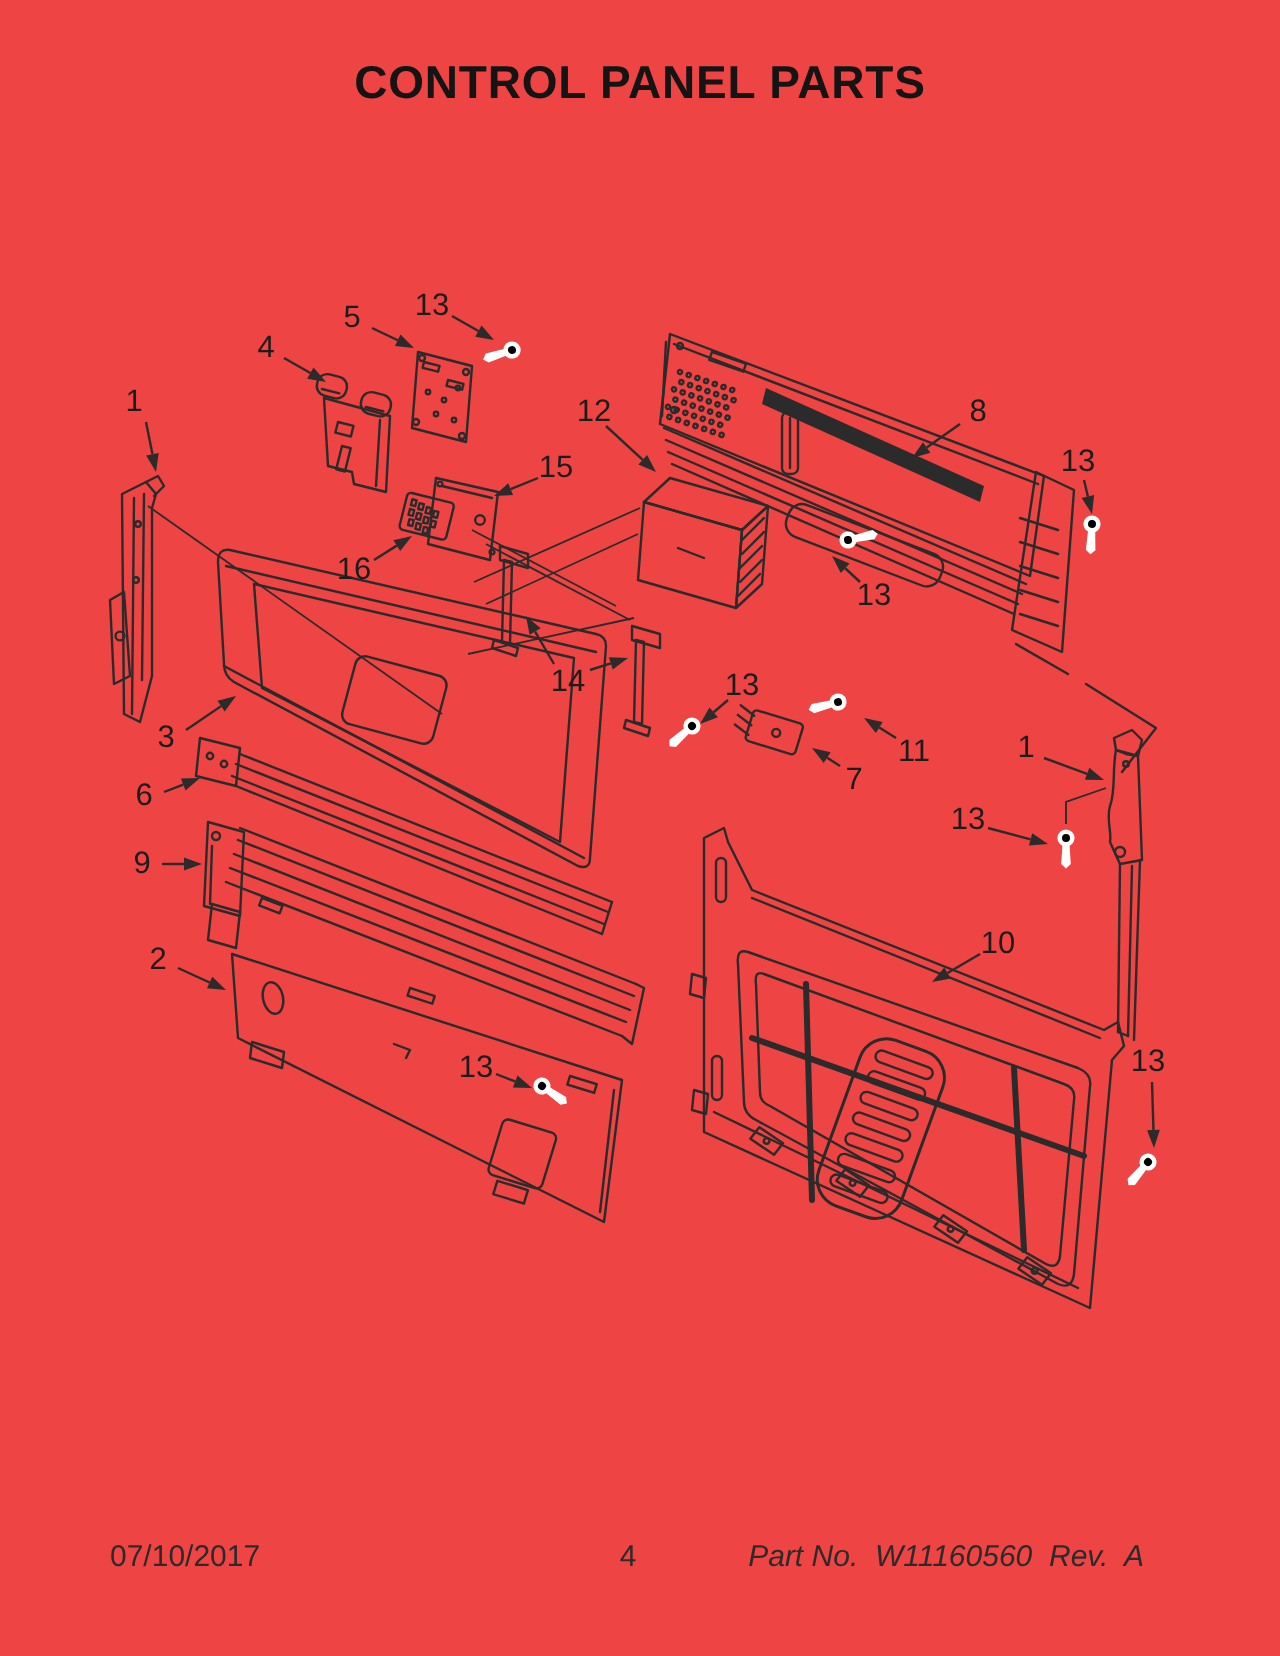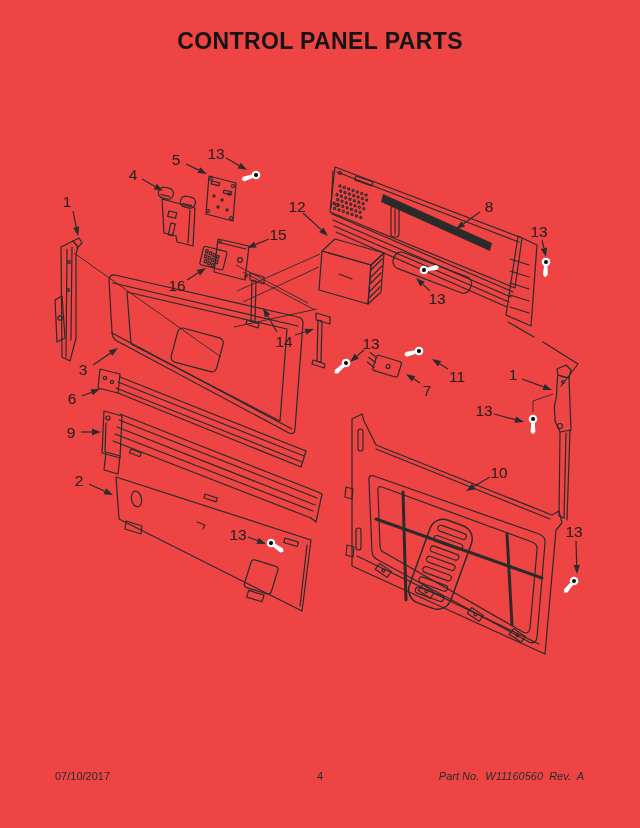--- a/index.html
+++ b/index.html
@@ -1,21 +1,21 @@
 <!DOCTYPE html>
 <html><head>
 <meta charset="utf-8">
 <style>
   html,body{margin:0;padding:0;background:#e8e8e8;}
   .page{position:relative;width:640px;height:828px;margin:0 auto;background:#ef4444;
         font-family:"Liberation Sans", sans-serif;overflow:hidden;}
   .title{position:absolute;top:28px;left:0;right:0;text-align:center;
          font-size:23px;font-weight:bold;color:#141414;letter-spacing:.4px;}
-  .footer{position:absolute;top:770px;left:0;right:0;height:18px;
-          font-size:11px;color:#2b2b2b;}
+  .footer{position:absolute;top:770px;left:0;right:12px;height:18px;
+          font-size:15px;color:#2b2b2b;}
   .footer .date{position:absolute;left:55px;top:0;}
   .footer .pageno{position:absolute;left:0;right:0;text-align:center;top:0;}
   .footer .right{position:absolute;right:56px;top:0;white-space:pre;font-style:italic;}
   svg.diagram{position:absolute;left:0;top:0;}
   
   .ln,[data-dn] path,[data-dn] rect,[data-dn] circle,[data-dn] ellipse,[data-dn] line,[data-dn] polyline{
       stroke:#2b2b2b;stroke-width:1.2;fill:none;stroke-linejoin:round;stroke-linecap:round;}
   .wf{fill:#ffffff;}
   .df{fill:#2b2b2b;stroke:none;}
   .gl{stroke:#b0b0b0;}

